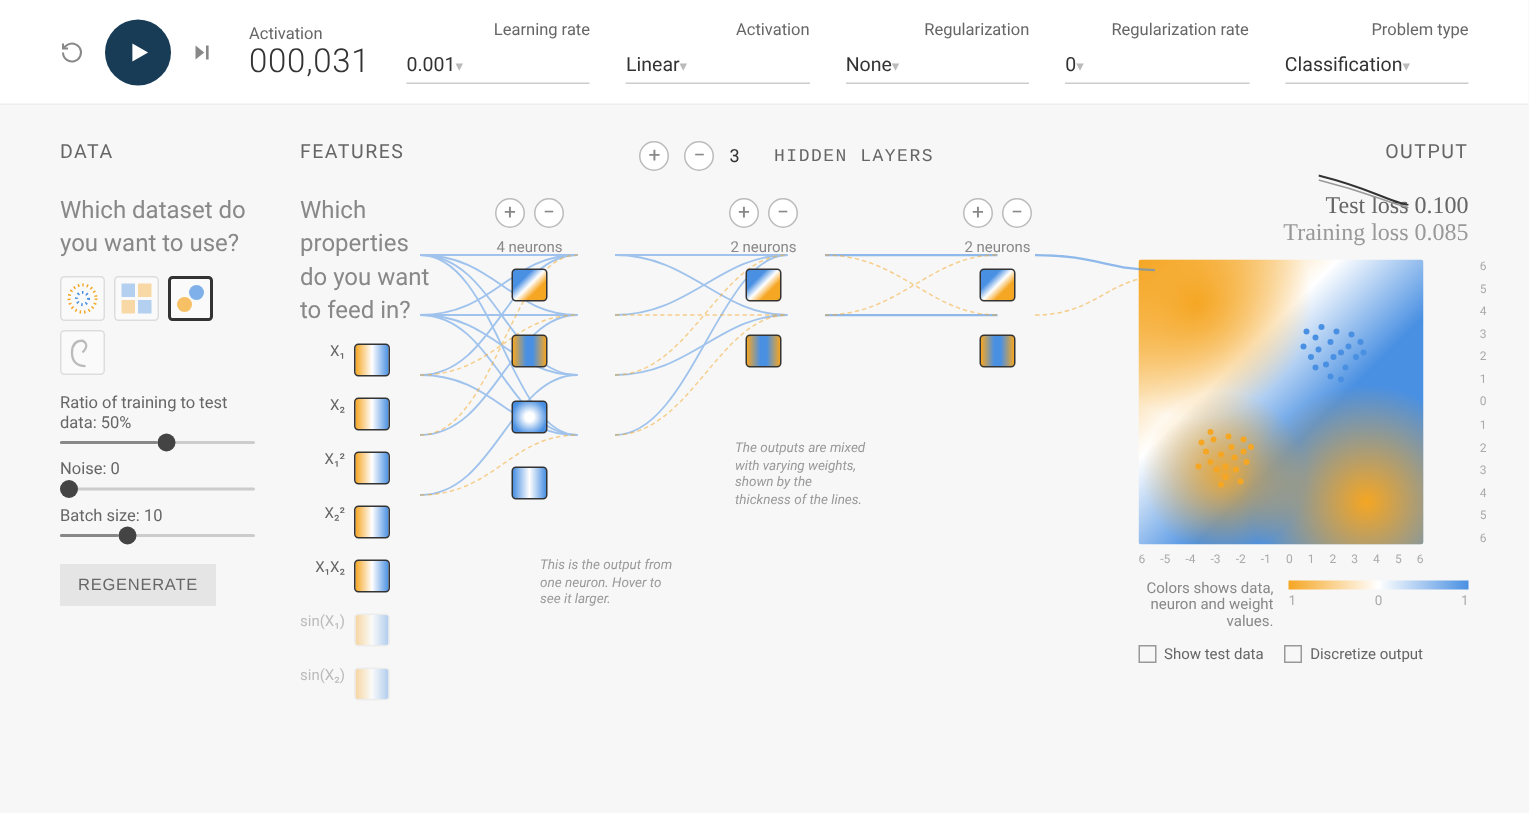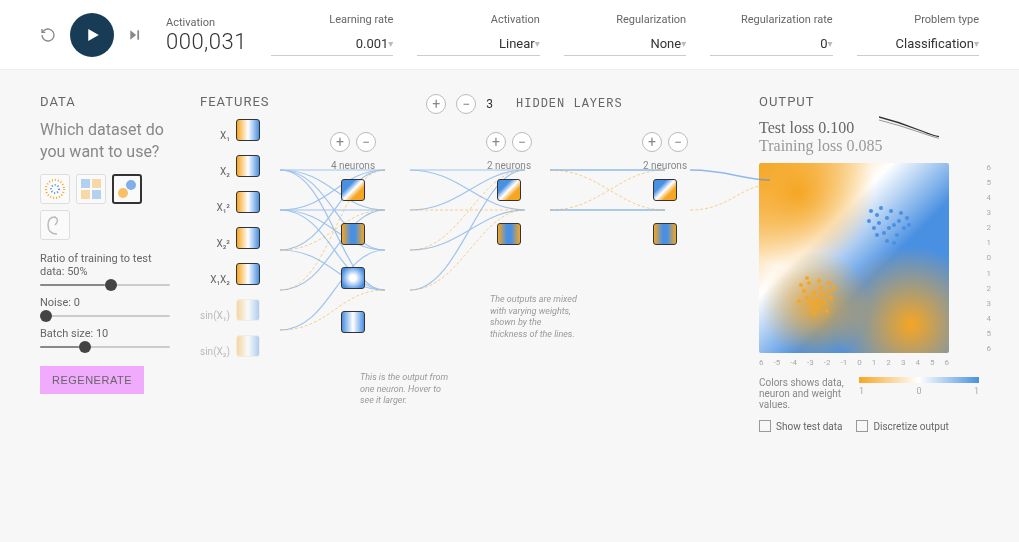--- a/index.html
+++ b/index.html
@@ -30,34 +30,34 @@
     cursor:pointer;
   }
   .play-btn svg { fill:#fff; }
   .icon-btn { cursor:pointer; color:#888; display:flex; align-items:center; }
   .iter-block { display:flex; flex-direction:column; }
   .iter-block .lbl { font-size:11px; color:#666; }
   .iter-block .val { font-size:22px; color:#333; font-weight:300; letter-spacing:0.5px; }
   .sel-block { display:flex; flex-direction:column; flex:1; min-width:110px; }
   .sel-block .lbl { font-size:11px; color:#666; margin-bottom:6px;text-align:right; }
   .faux-select {
-    display:flex; justify-content:flex-end; align-items:center;
+    display:flex; justify-content:flex-start; align-items:center;
     border-bottom:1px solid #ccc; padding:4px 0; font-size:13px; color:#333;
     cursor:pointer;
   }
   .faux-select .caret { color:#bbb; font-size:10px; }
 
   
   .main {
     display:flex;
     padding: 24px 40px 10px 40px;
     gap: 30px;
     position:relative;
   }
-  .col-title { font-size:13px; color:#666; letter-spacing:1px; margin-bottom:10px; }
+  .col-title { font-size:13px; color:#666; letter-spacing:1px; margin-bottom:20px; }
   .col-sub { font-size:16px; color:#888; line-height:1.4; margin-bottom:10px; max-width:130px; }
 
   
   .data-col { width:130px; }
   .dataset-grid { display:flex; flex-wrap:wrap; gap:6px; margin-bottom:12px; }
   .ds-thumb {
     width:30px; height:30px; border:1px solid #ddd; border-radius:3px;
     cursor:pointer; display:flex; align-items:center; justify-content:center;
     font-size:8px; color:#aaa; background:#fafafa;
     position:relative; overflow:hidden;
@@ -67,27 +67,27 @@
   .slider-track {
     height:2px; background:#ccc; position:relative; margin-top:6px; margin-bottom:4px;
     border-radius:2px;
   }
   .slider-fill { position:absolute; left:0; top:0; height:100%; background:#888; border-radius:2px; }
   .slider-thumb {
     position:absolute; top:-5px; width:12px; height:12px; border-radius:50%;
     background:#444; cursor:pointer;
   }
   .regen-btn {
-    margin-top:14px; padding:8px 12px; background:#f0abfc; border:none;
+    margin-top:14px; padding:8px 12px; background:#e5e5e5; border:none;
     font-size:11px; color:#666; letter-spacing:0.5px; cursor:pointer;
   }
 
   
   .feat-col { width:90px; }
-  .feat-row { display:flex; align-items:flex-end; gap:6px; margin-bottom:14px; }
+  .feat-row { display:flex; align-items:flex-start; gap:6px; margin-bottom:14px; }
   .feat-lbl { font-size:10px; color:#666; width:30px; text-align:right; }
   .feat-lbl.dim { color:#bbb; }
   .node {
     width:24px; height:22px; border:1.5px solid #333; border-radius:3px;
     background:linear-gradient(90deg,#f5a623 0%,#fff 50%,#4a90e2 100%);
     cursor:pointer;
   }
   .node.dim { border-color:#ddd; opacity:0.4; }
   .node.l1a { background: linear-gradient(135deg,#4a90e2 30%,#fff 50%,#f5a623 70%); }
   .node.l1b { background: linear-gradient(90deg,#f5a623 0%,#4a90e2 40%,#4a90e2 60%,#f5a623 100%); }
@@ -253,20 +253,21 @@
       <div class="slider-track">
         <div class="slider-fill" style="width:30%"></div>
           <div class="slider-thumb" style="left:30%"></div>
       </div>
     </div>
     <button class="regen-btn">REGENERATE</button>
   </div>
 
   <div class="feat-col">
     <div class="col-title">FEATURES</div>
+    <div class="col-sub">Which properties do you want to feed in?</div>
     <div class="feat-row">
         <span class="feat-lbl">X₁</span>
         <div class="node"></div>
       </div>
     <div class="feat-row">
         <span class="feat-lbl">X₂</span>
         <div class="node"></div>
       </div>
     <div class="feat-row">
         <span class="feat-lbl">X₁²</span>
@@ -374,21 +375,21 @@
         </div>
         <div class="layer-cnt">2 neurons</div>
         <div class="node l1a"></div>
         <div class="node l1b"></div>
       </div>
     </div>
     <div class="annot annot2">This is the output from one neuron. Hover to see it larger.</div>
     <div class="annot annot1">The outputs are mixed with varying weights, shown by the thickness of the lines.</div>
   </div>
 
-  <div class="out-col" style="position:relative;">
+  <div class="out-col" style="position:relative;text-align:right;">
     <div class="col-title">OUTPUT</div>
     <div class="loss-row">
       <span>Test loss</span> <span>0.100</span>
     </div>
     <div class="loss-row train">
       <span>Training loss</span> <span>0.085</span>
     </div>
     <svg class="loss-chart" viewBox="0 0 60 30">
       <path d="M0 5 Q20 10 40 18 T60 24" stroke="#333" fill="none" stroke-width="1.3"></path>
       <path d="M0 8 Q20 13 40 20 T60 26" stroke="#999" fill="none" stroke-width="1"></path>

